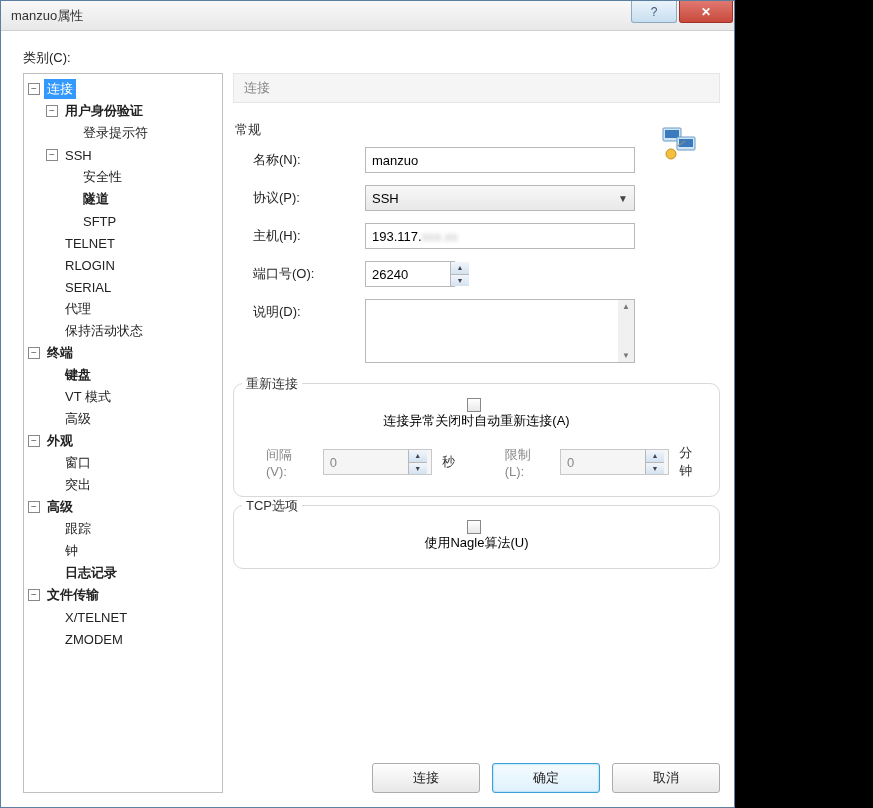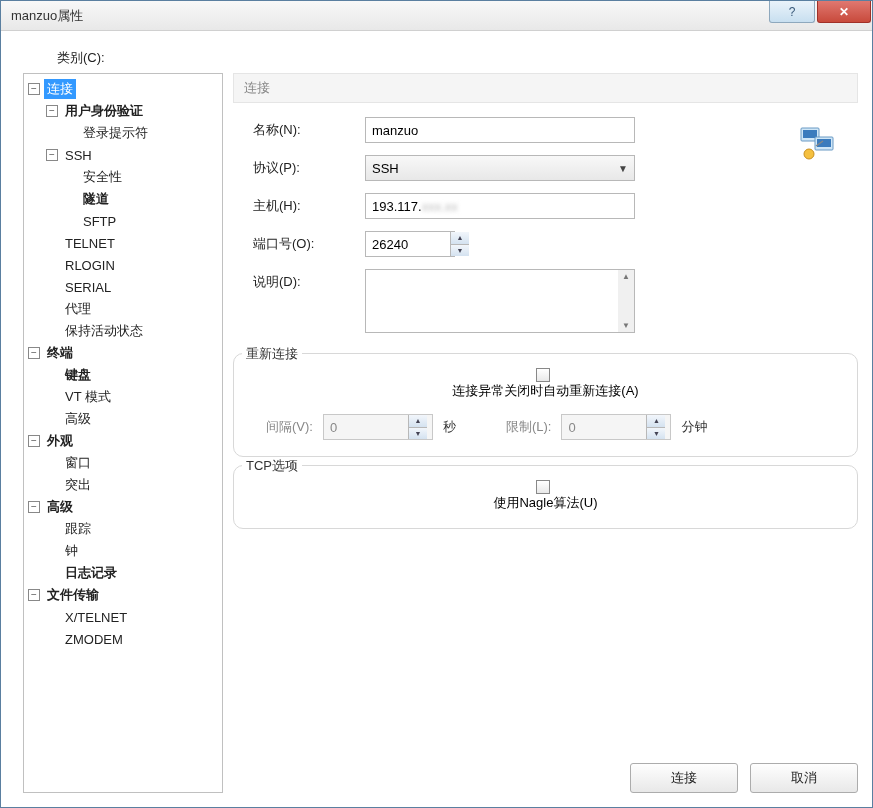--- a/index.html
+++ b/index.html
@@ -3,21 +3,21 @@
 <meta charset="utf-8">
 <style>
 * { box-sizing: border-box; margin: 0; padding: 0; }
 body {
   font-family: "Microsoft YaHei", "Segoe UI", Tahoma, sans-serif;
   font-size: 13px;
   background: #000;
   overflow: hidden;
 }
 .window {
-  width: 873px;
+  width: 735px;
   height: 808px;
   background: #be185d;
   border: 1px solid #5a7fa0;
   position: relative;
 }
 .titlebar {
   height: 30px;
   background: linear-gradient(to bottom, #f8f8f8, #e8e8e8);
   border-bottom: 1px solid #d0d0d0;
   display: flex;
@@ -46,21 +46,21 @@
   font-weight: bold;
   margin-right: 1px;
 }
 .content {
   padding: 18px 14px 14px 22px;
   display: flex;
   flex-direction: column;
   height: calc(100% - 30px);
   background: #fff;
 }
-.category-label { margin-bottom: 6px; color: #222; margin-left: 34px; }
+.category-label { margin-bottom: 6px; color: #222; }
 .panels { display: flex; flex: 1; gap: 10px; min-height: 0; }
 .tree-panel {
   width: 200px;
   border: 1px solid #c0c0c0;
   background: #fff;
   padding: 4px 2px;
   overflow: auto;
 }
 .tree ul { list-style: none; padding-left: 18px; }
 .tree > ul { padding-left: 2px; }
@@ -390,20 +390,21 @@
               </ul>
             </li>
           </ul>
         </div>
       </div>
 
       <div class="right-panel">
         <div class="section-header">连接</div>
 
         <div class="form-area">
+          <span class="group-label">常规</span>
 
           <svg class="conn-icon" viewBox="0 0 40 40">
             <rect x="3" y="5" width="18" height="13" rx="1" fill="#cfe6f7" stroke="#6a9ac4"></rect>
             <rect x="5" y="7" width="14" height="8" fill="#3b7bbd"></rect>
             <rect x="17" y="14" width="18" height="13" rx="1" fill="#cfe6f7" stroke="#6a9ac4"></rect>
             <rect x="19" y="16" width="14" height="8" fill="#3b7bbd"></rect>
             <circle cx="11" cy="31" r="5" fill="#f5c040" stroke="#c89020"></circle>
             <path d="M 18 23 L 25 18" stroke="#888" stroke-width="1.5"></path>
           </svg>
 
@@ -485,18 +486,19 @@
           <div class="checkbox-row" style="margin-bottom:0;">
             <div class="checkbox"></div>
             <span>使用Nagle算法(U)</span>
           </div>
         </div>
 
         <div style="flex:1;"></div>
 
         <div class="button-row">
           <button class="btn">连接</button>
+          <button class="btn default">确定</button>
           <button class="btn">取消</button>
         </div>
       </div>
     </div>
   </div>
 </div>
 
 </body></html>

